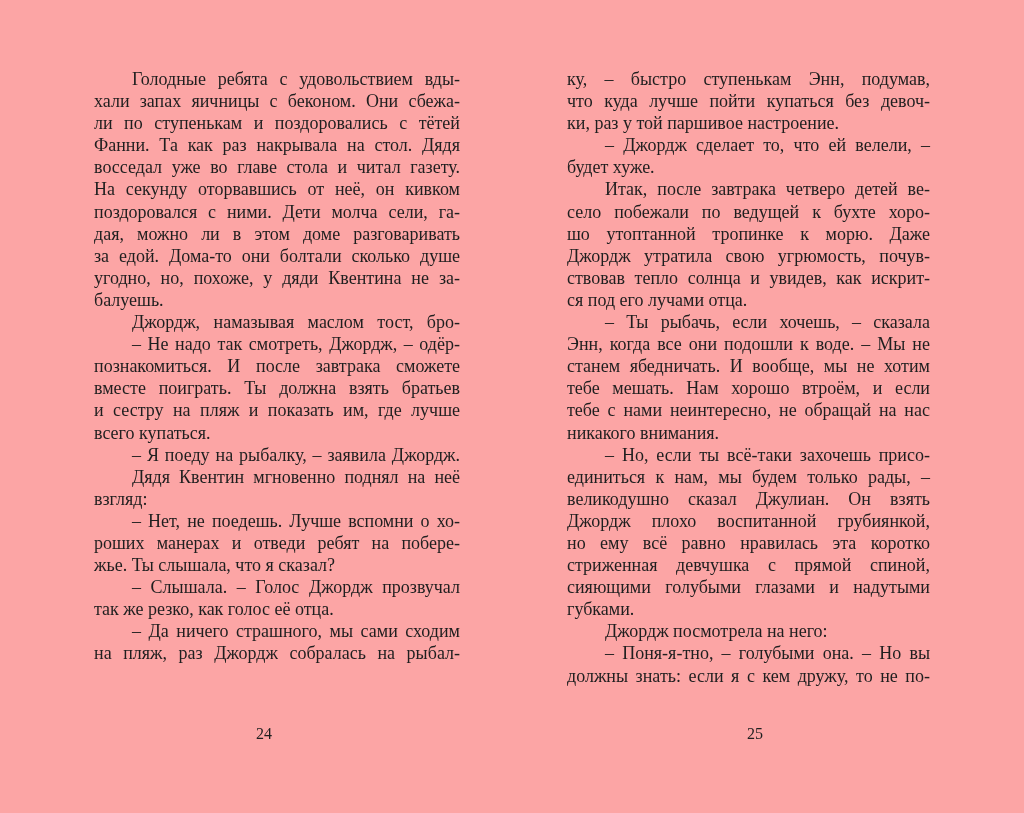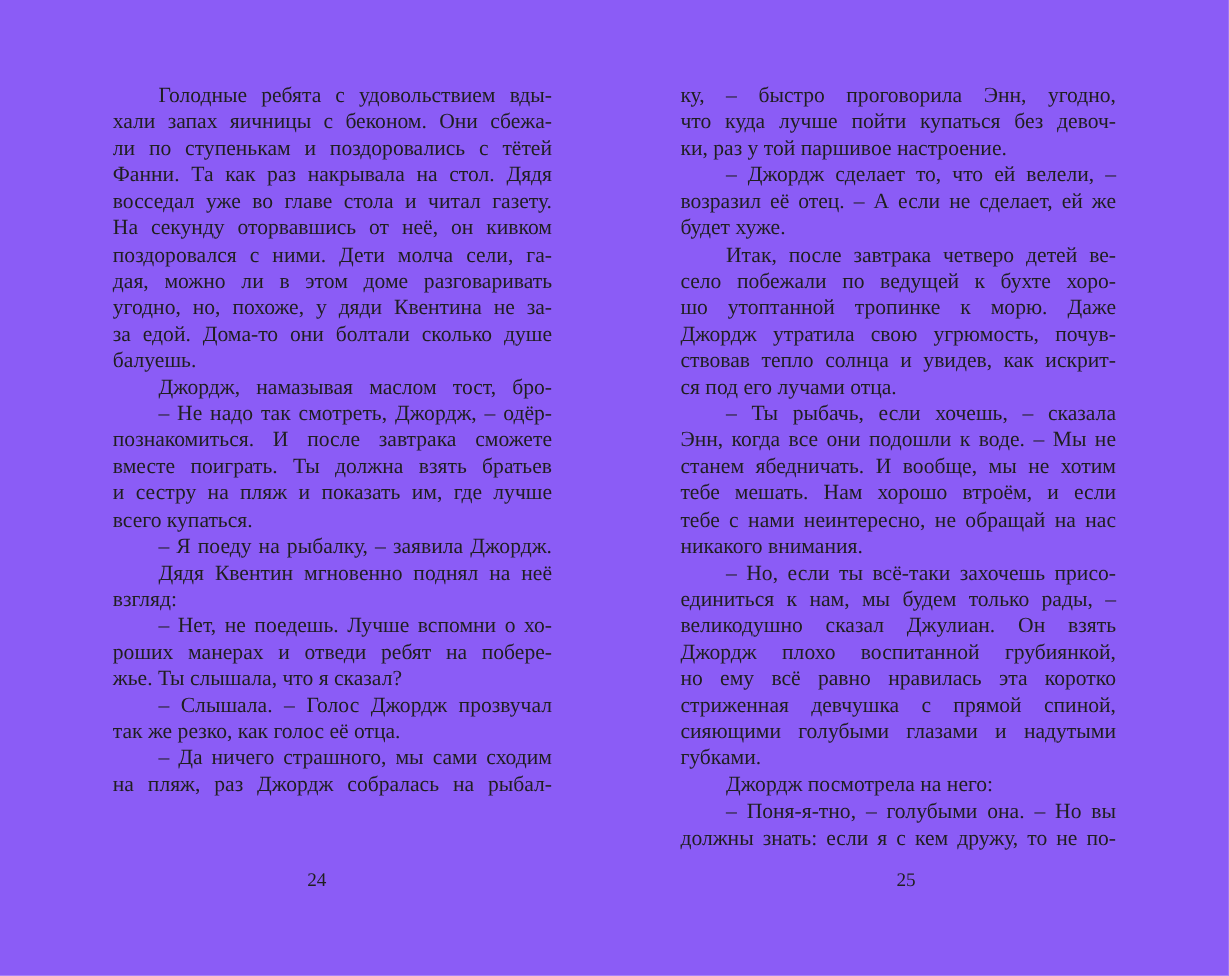--- a/index.html
+++ b/index.html
@@ -11,21 +11,21 @@
     height: 813px;
     position: relative;
     background: #ffffff;
     font-family: "Liberation Serif", "DejaVu Serif", serif;
     color: #1f1f1f;
     overflow: hidden;
   }
   .book-spread {
     position: absolute;
     inset: 0;
-    background: #8b5cf6;
+    background: #fca5a5;
   }
   .page-col {
     position: absolute;
     top: 68px;
     font-size: 18px;
     line-height: 22.1px;
     color: #1f1f1f;
   }
   .page-col.left  { left: 94px;  width: 366px; }
   .page-col.right { left: 567px; width: 363px; }
@@ -56,47 +56,46 @@
 
   <div class="page-col left">
       <div class="line indent">Голодные ребята с удовольствием вды-</div>
       <div class="line">хали запах яичницы с беконом. Они сбежа-</div>
       <div class="line">ли по ступенькам и поздоровались с тётей</div>
       <div class="line">Фанни. Та как раз накрывала на стол. Дядя</div>
       <div class="line">восседал уже во главе стола и читал газету.</div>
       <div class="line">На секунду оторвавшись от неё, он кивком</div>
       <div class="line">поздоровался с ними. Дети молча сели, га-</div>
       <div class="line">дая, можно ли в этом доме разговаривать</div>
+      <div class="line">за едой. Дома-то они болтали сколько душе</div>
       <div class="line">угодно, но, похоже, у дяди Квентина не за-</div>
-      <div class="line">за едой. Дома-то они болтали сколько душе</div>
       <div class="line no-fill">балуешь.</div>
       <div class="line indent">Джордж, намазывая маслом тост, бро-</div>
       <div class="line indent">– Не надо так смотреть, Джордж, – одёр-</div>
       <div class="line">познакомиться. И после завтрака сможете</div>
       <div class="line">вместе поиграть. Ты должна взять братьев</div>
       <div class="line">и сестру на пляж и показать им, где лучше</div>
       <div class="line no-fill">всего купаться.</div>
       <div class="line indent">– Я поеду на рыбалку, – заявила Джордж.</div>
       <div class="line indent">Дядя Квентин мгновенно поднял на неё</div>
       <div class="line no-fill">взгляд:</div>
       <div class="line indent">– Нет, не поедешь. Лучше вспомни о хо-</div>
       <div class="line">роших манерах и отведи ребят на побере-</div>
       <div class="line no-fill">жье. Ты слышала, что я сказал?</div>
       <div class="line indent">– Слышала. – Голос Джордж прозвучал</div>
       <div class="line no-fill">так же резко, как голос её отца.</div>
       <div class="line indent">– Да ничего страшного, мы сами сходим</div>
       <div class="line">на пляж, раз Джордж собралась на рыбал-</div>
     </div>
 
   <div class="page-col right">
-      <div class="line">ку, – быстро проговорила Энн, угодно,</div>
+      <div class="line">ку, – быстро ступенькам Энн, подумав,</div>
       <div class="line">что куда лучше пойти купаться без девоч-</div>
       <div class="line no-fill">ки, раз у той паршивое настроение.</div>
       <div class="line indent">– Джордж сделает то, что ей велели, –</div>
-      <div class="line">возразил её отец. – А если не сделает, ей же</div>
       <div class="line no-fill">будет хуже.</div>
       <div class="line indent">Итак, после завтрака четверо детей ве-</div>
       <div class="line">село побежали по ведущей к бухте хоро-</div>
       <div class="line">шо утоптанной тропинке к морю. Даже</div>
       <div class="line">Джордж утратила свою угрюмость, почув-</div>
       <div class="line">ствовав тепло солнца и увидев, как искрит-</div>
       <div class="line no-fill">ся под его лучами отца.</div>
       <div class="line indent">– Ты рыбачь, если хочешь, – сказала</div>
       <div class="line">Энн, когда все они подошли к воде. – Мы не</div>
       <div class="line">станем ябедничать. И вообще, мы не хотим</div>

